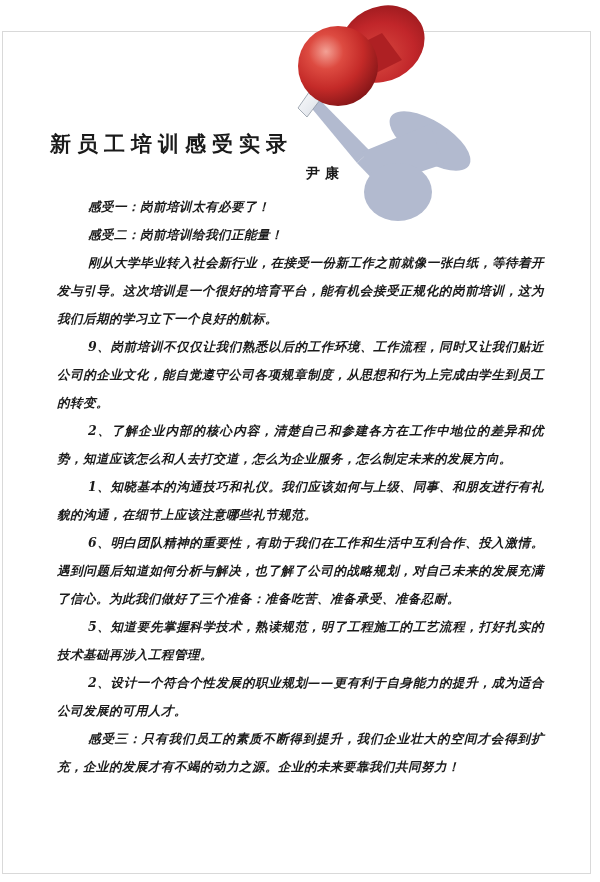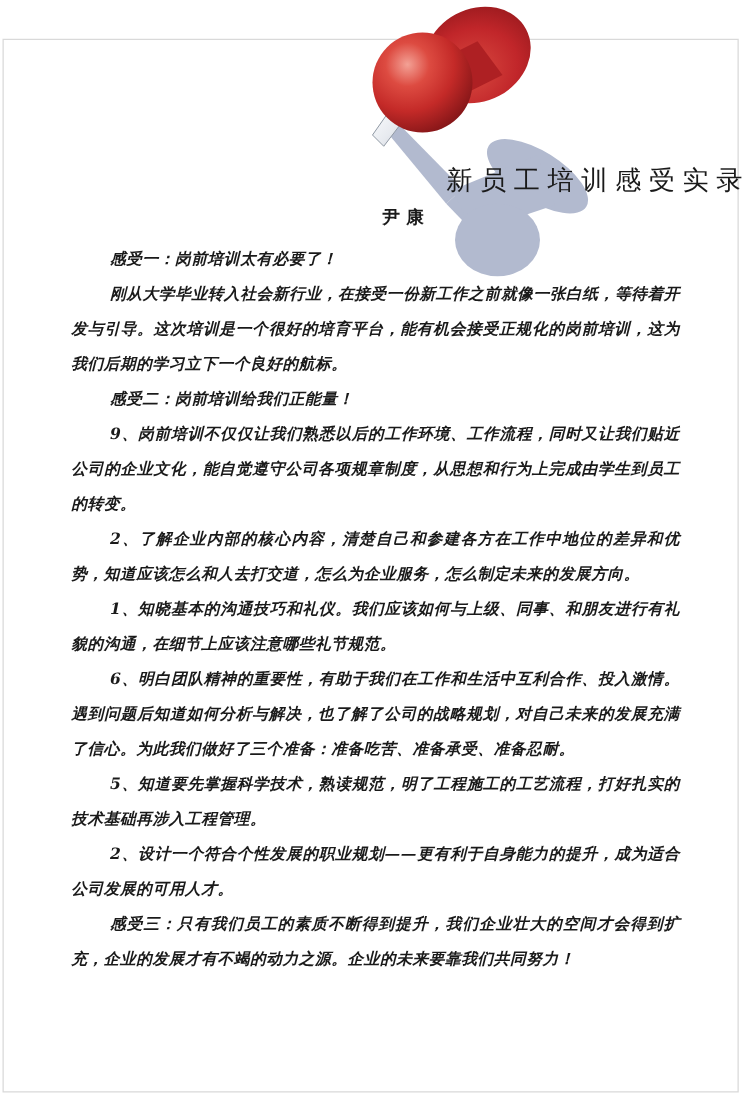--- a/index.html
+++ b/index.html
@@ -37,23 +37,23 @@
     pointer-events: none;
   }
   .shadow-fill { fill: var(--shadow, #b2bacf); }
   .doc-title {
     position: absolute;
     top: 116px;
     left: 0;
     width: 100%;
     padding-left: 50px;
     box-sizing: border-box;
-    text-align: right;
+    text-align: left;
     font-size: 21px;
-    font-weight: 400;
+    font-weight: 700;
     letter-spacing: 6px;
     white-space: nowrap;
   }
   .doc-author {
     position: absolute;
     top: 165px;
     left: 0;
     width: 100%;
     padding-left: 50px;
     box-sizing: border-box;
@@ -122,22 +122,22 @@
 
     <circle cx="338" cy="66" r="40" fill="url(#gBall)"></circle>
   </svg>
 
   <h1 class="doc-title">新员工培训感受实录</h1>
 
   <div class="doc-author">尹康</div>
 
   <div class="text-block">
     <p>感受一：岗前培训太有必要了！</p>
+    <p>感受二：岗前培训给我们正能量！</p>
     <p>刚从大学毕业转入社会新行业，在接受一份新工作之前就像一张白纸，等待着开发与引导。这次培训是一个很好的培育平台，能有机会接受正规化的岗前培训，这为我们后期的学习立下一个良好的航标。</p>
-    <p>感受二：岗前培训给我们正能量！</p>
     <p>9、岗前培训不仅仅让我们熟悉以后的工作环境、工作流程，同时又让我们贴近公司的企业文化，能自觉遵守公司各项规章制度，从思想和行为上完成由学生到员工的转变。</p>
     <p>2、了解企业内部的核心内容，清楚自己和参建各方在工作中地位的差异和优势，知道应该怎么和人去打交道，怎么为企业服务，怎么制定未来的发展方向。</p>
     <p>1、知晓基本的沟通技巧和礼仪。我们应该如何与上级、同事、和朋友进行有礼貌的沟通，在细节上应该注意哪些礼节规范。</p>
     <p>6、明白团队精神的重要性，有助于我们在工作和生活中互利合作、投入激情。遇到问题后知道如何分析与解决，也了解了公司的战略规划，对自己未来的发展充满了信心。为此我们做好了三个准备：准备吃苦、准备承受、准备忍耐。</p>
     <p>5、知道要先掌握科学技术，熟读规范，明了工程施工的工艺流程，打好扎实的技术基础再涉入工程管理。</p>
     <p>2、设计一个符合个性发展的职业规划——更有利于自身能力的提升，成为适合公司发展的可用人才。</p>
     <p>感受三：只有我们员工的素质不断得到提升，我们企业壮大的空间才会得到扩充，企业的发展才有不竭的动力之源。企业的未来要靠我们共同努力！</p>
   </div>
 
 </div>

